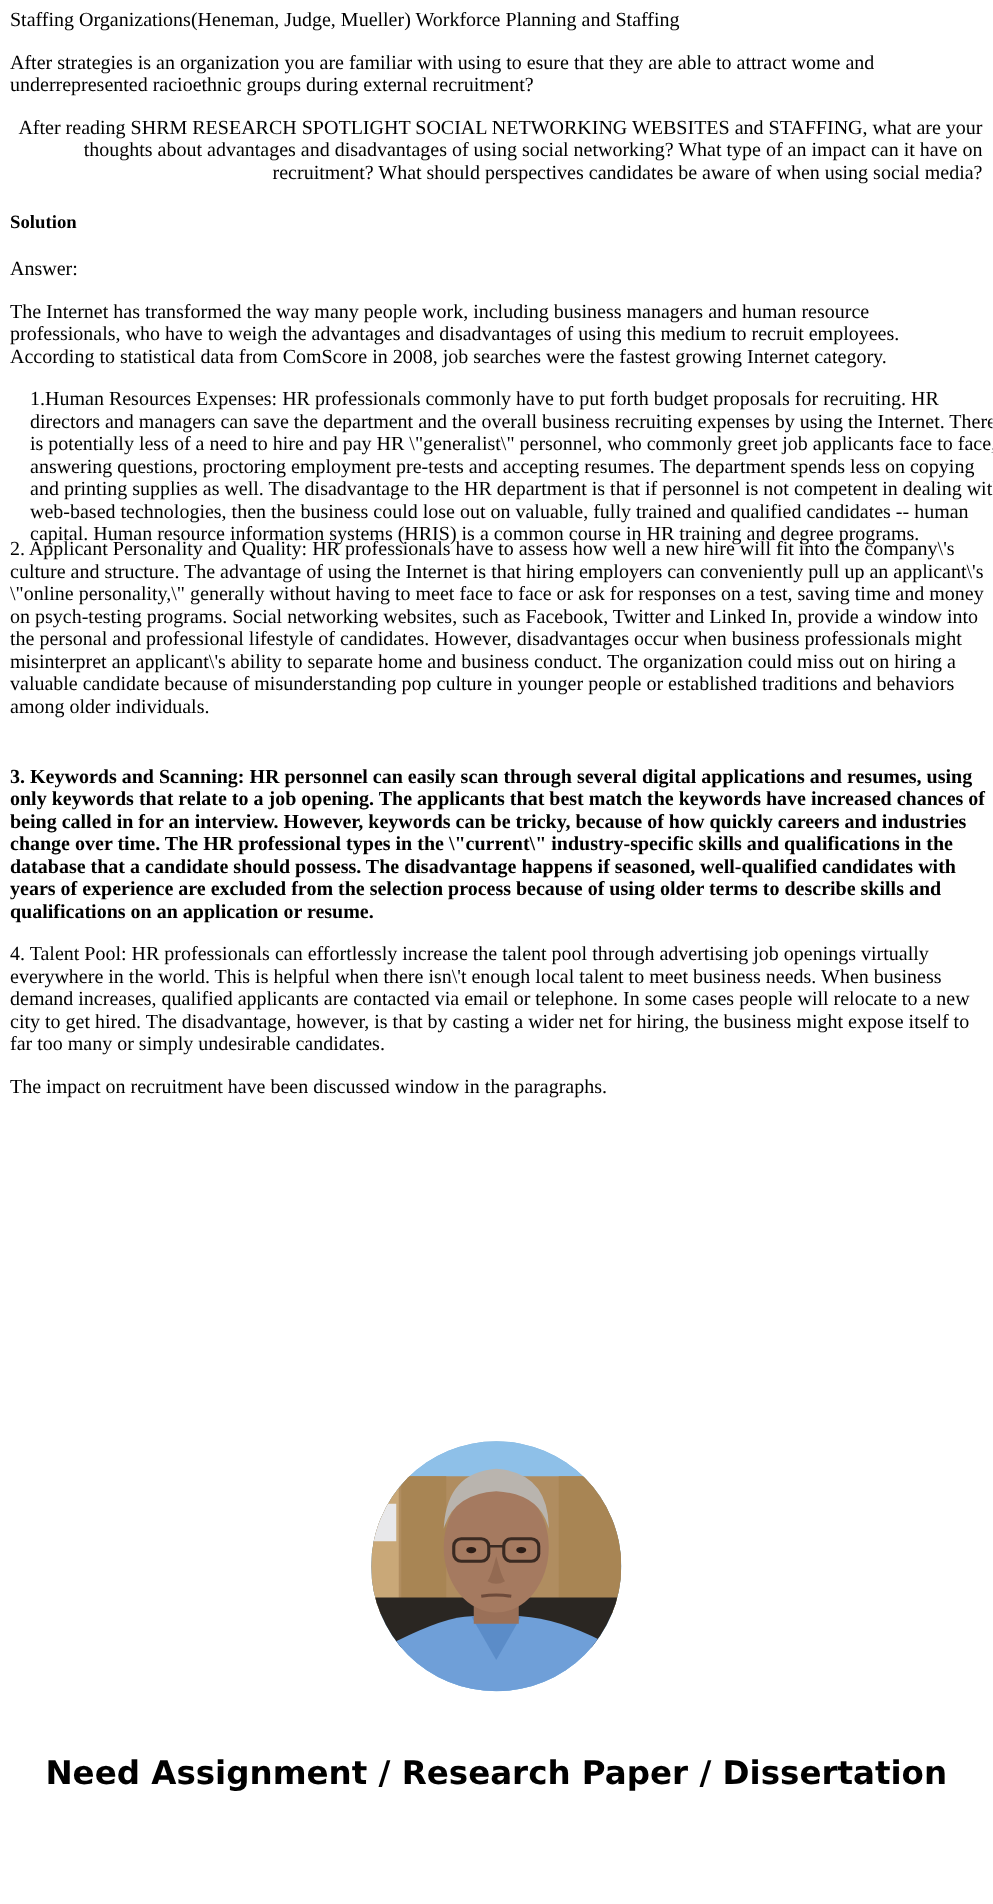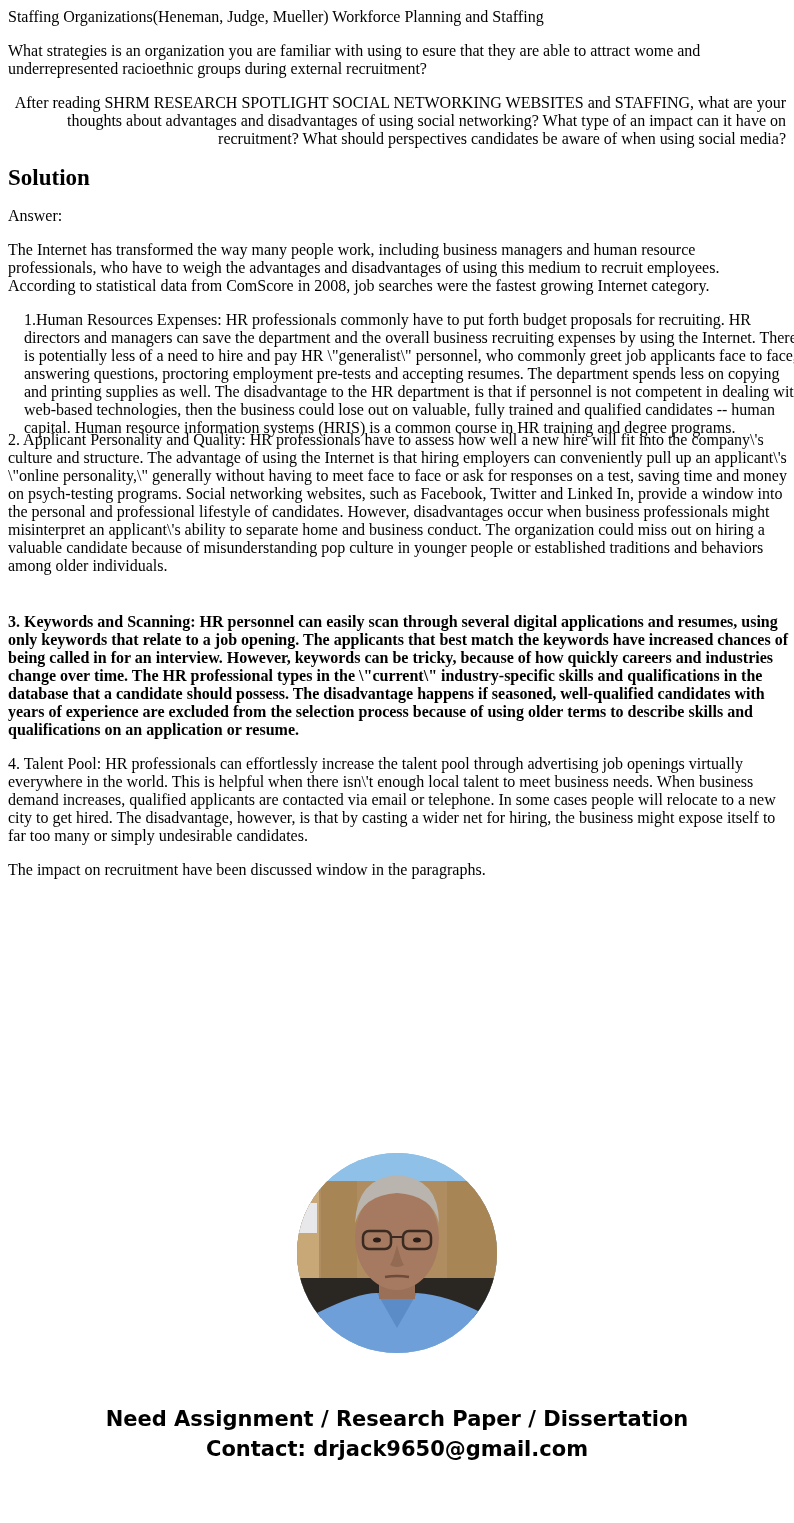--- a/index.html
+++ b/index.html
@@ -32,21 +32,21 @@
       left: 0;
       width: 778px;
     }
     .q1 { position: absolute; top: 42px; left: 0; width: 778px; }
     .q2 { position: absolute; top: 94px; left: 0; width: 778px; text-align: right; }
     h3.solution {
       position: absolute;
       top: 167px;
       left: 0;
       margin: 0;
-      font-size: 23px;
+      font-size: 15px;
       font-weight: bold;
       line-height: 22px;
     }
     .answer-label { position: absolute; top: 207px; left: 0; text-align: center; }
     .p-intro { position: absolute; top: 241px; left: 0; width: 778px; }
     .p1 { position: absolute; top: 311px; left: 16px; width: 780px; }
     .p2 { position: absolute; top: 431px; left: 0; width: 780px; }
     .p3 { position: absolute; top: 613px; left: 0; width: 780px; font-weight: bold; }
     .p4 { position: absolute; top: 755px; left: 0; width: 780px; }
     .p-impact { position: absolute; top: 861px; left: 0; width: 778px; }
@@ -64,32 +64,32 @@
     .avatar svg { display: block; }
 
     .promo {
       position: absolute;
       left: 0;
       top: 1404px;
       width: 794px;
       text-align: center;
       font-family: "DejaVu Sans", sans-serif;
       font-weight: bold;
-      font-size: 21px;
+      font-size: 26px;
       line-height: 30px;
       color: #000000;
     }
     .promo div { white-space: nowrap; }
   </style>
 </head>
 <body>
 
 <div class="content">
   <p class="title-line">Staffing Organizations(Heneman, Judge, Mueller) Workforce Planning and Staffing</p>
-  <p class="q1">What strategies is an organization you are familiar with using to esure that they are able to attract wome and underrepresented racioethnic groups during external recruitment?</p>
+  <p class="q1">After strategies is an organization you are familiar with using to esure that they are able to attract wome and underrepresented racioethnic groups during external recruitment?</p>
   <p class="q2">After reading SHRM RESEARCH SPOTLIGHT SOCIAL NETWORKING WEBSITES and STAFFING, what are your thoughts about advantages and disadvantages of using social networking? What type of an impact can it have on recruitment? What should perspectives candidates be aware of when using social media?</p>
 
   <h3 class="solution">Solution</h3>
   <p class="answer-label">Answer:</p>
   <p class="p-intro">The Internet has transformed the way many people work, including business managers and human resource professionals, who have to weigh the advantages and disadvantages of using this medium to recruit employees. According to statistical data from ComScore in 2008, job searches were the fastest growing Internet category.</p>
   <p class="p1">1.Human Resources Expenses: HR professionals commonly have to put forth budget proposals for recruiting. HR directors and managers can save the department and the overall business recruiting expenses by using the Internet. There is potentially less of a need to hire and pay HR \"generalist\" personnel, who commonly greet job applicants face to face, answering questions, proctoring employment pre-tests and accepting resumes. The department spends less on copying and printing supplies as well. The disadvantage to the HR department is that if personnel is not competent in dealing with web-based technologies, then the business could lose out on valuable, fully trained and qualified candidates -- human capital. Human resource information systems (HRIS) is a common course in HR training and degree programs.</p>
   <p class="p2">2. Applicant Personality and Quality: HR professionals have to assess how well a new hire will fit into the company\'s culture and structure. The advantage of using the Internet is that hiring employers can conveniently pull up an applicant\'s \"online personality,\" generally without having to meet face to face or ask for responses on a test, saving time and money on psych-testing programs. Social networking websites, such as Facebook, Twitter and Linked In, provide a window into the personal and professional lifestyle of candidates. However, disadvantages occur when business professionals might misinterpret an applicant\'s ability to separate home and business conduct. The organization could miss out on hiring a valuable candidate because of misunderstanding pop culture in younger people or established traditions and behaviors among older individuals.</p>
   <p class="p3">3. Keywords and Scanning: HR personnel can easily scan through several digital applications and resumes, using only keywords that relate to a job opening. The applicants that best match the keywords have increased chances of being called in for an interview. However, keywords can be tricky, because of how quickly careers and industries change over time. The HR professional types in the \"current\" industry-specific skills and qualifications in the database that a candidate should possess. The disadvantage happens if seasoned, well-qualified candidates with years of experience are excluded from the selection process because of using older terms to describe skills and qualifications on an application or resume.</p>
   <p class="p4">4. Talent Pool: HR professionals can effortlessly increase the talent pool through advertising job openings virtually everywhere in the world. This is helpful when there isn\'t enough local talent to meet business needs. When business demand increases, qualified applicants are contacted via email or telephone. In some cases people will relocate to a new city to get hired. The disadvantage, however, is that by casting a wider net for hiring, the business might expose itself to far too many or simply undesirable candidates.</p>
   <p class="p-impact">The impact on recruitment have been discussed window in the paragraphs.</p>
@@ -125,14 +125,13 @@
     <ellipse cx="120" cy="87" rx="4" ry="2.5" fill="#2a1c16"></ellipse>
 
     <path d="M100 92 Q96 108 93 112 Q100 116 107 112 Q104 108 100 92 Z" fill="#936a52"></path>
 
     <path d="M88 124 Q100 122 112 124" stroke="#6d4a3a" stroke-width="2.5" fill="none"></path>
   </svg>
 </div>
 
 <div class="promo">
   <div>Need Assignment / Research Paper / Dissertation</div>
-  <div>Contact: drjack9650@gmail.com</div>
 </div>
 
 </body></html>

